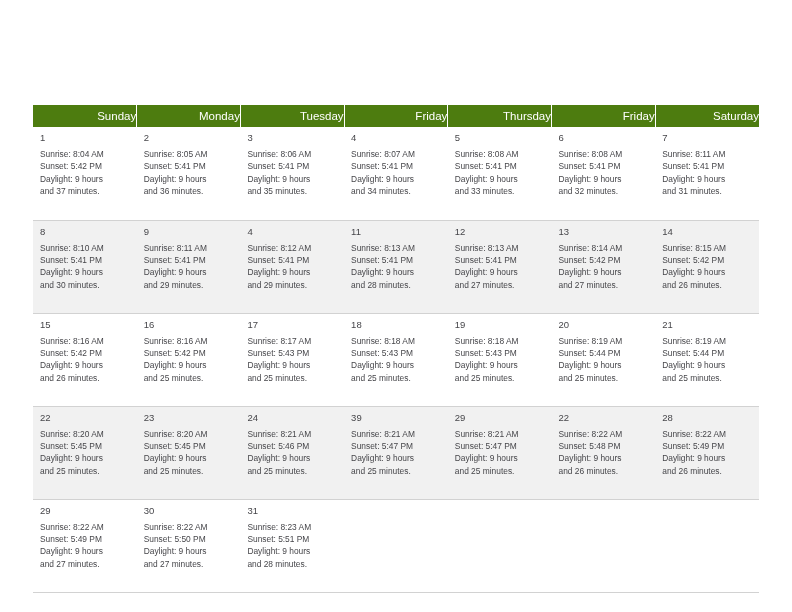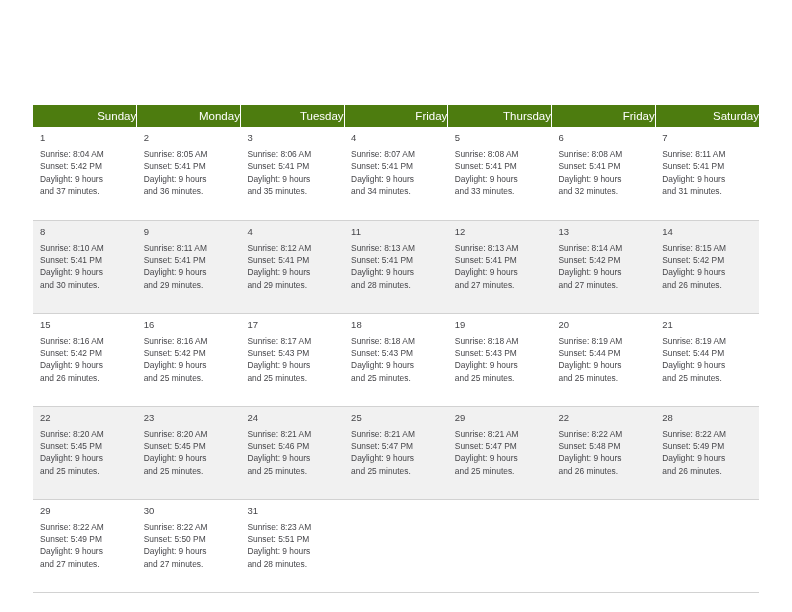--- a/index.html
+++ b/index.html
@@ -288,21 +288,21 @@
             <span class="line">and 25 minutes.</span>
           </td>
         <td>
             <span class="daynum">24</span>
             <span class="line">Sunrise: 8:21 AM</span>
             <span class="line">Sunset: 5:46 PM</span>
             <span class="line">Daylight: 9 hours</span>
             <span class="line">and 25 minutes.</span>
           </td>
         <td>
-            <span class="daynum">25</span>
+            <span class="daynum">39</span>
             <span class="line">Sunrise: 8:21 AM</span>
             <span class="line">Sunset: 5:47 PM</span>
             <span class="line">Daylight: 9 hours</span>
             <span class="line">and 25 minutes.</span>
           </td>
         <td>
             <span class="daynum">29</span>
             <span class="line">Sunrise: 8:21 AM</span>
             <span class="line">Sunset: 5:47 PM</span>
             <span class="line">Daylight: 9 hours</span>

